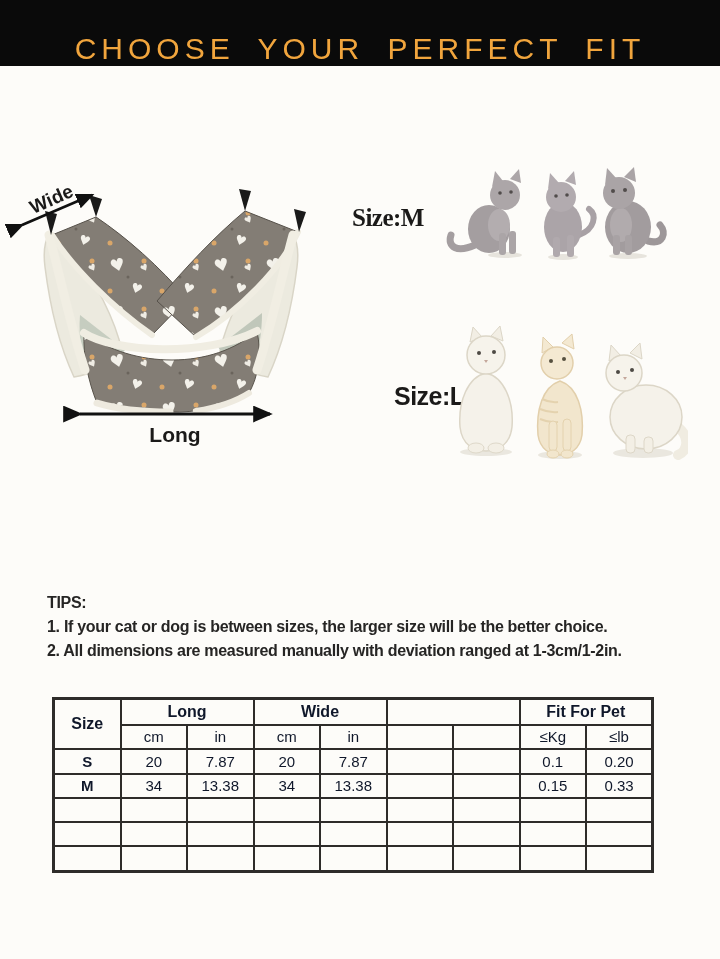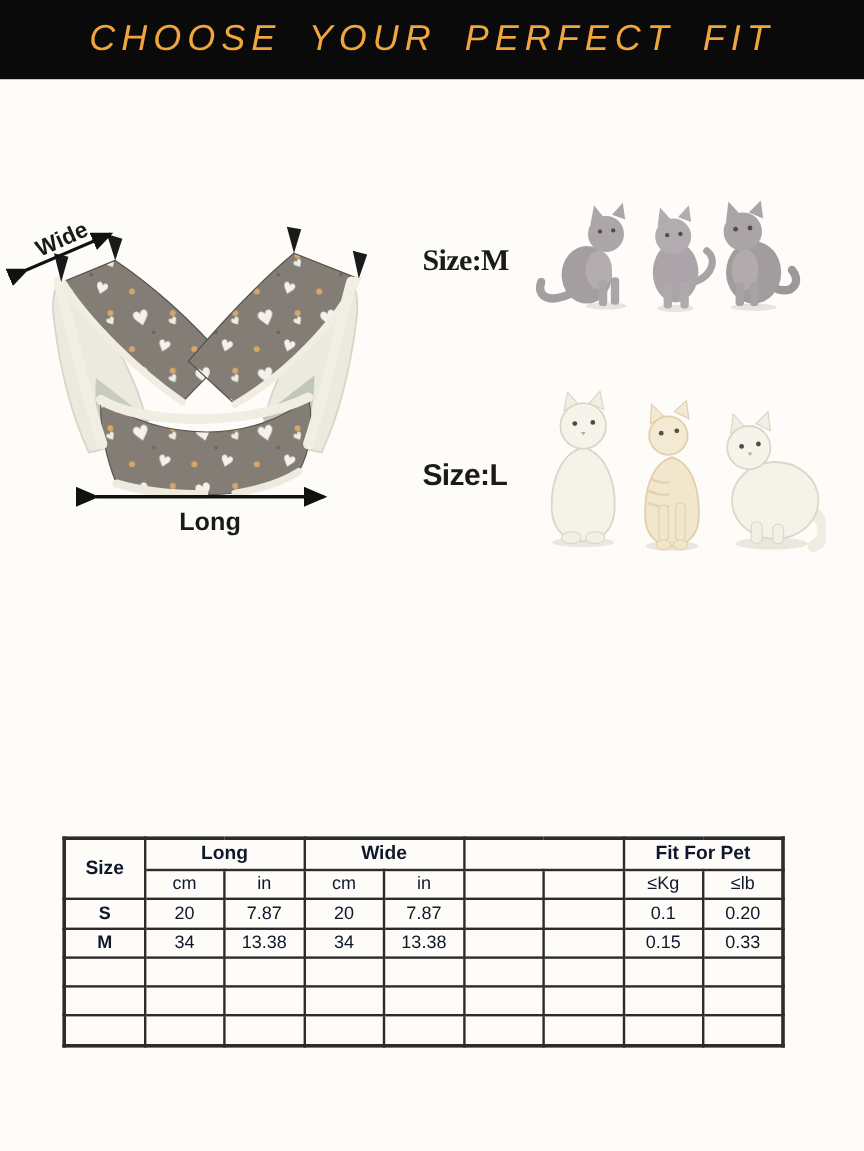--- a/index.html
+++ b/index.html
@@ -5,36 +5,36 @@
   html,body{margin:0;padding:0;background:#ffffff;}
   #page{
     position:relative;width:720px;height:959px;margin:0 auto;
     background:#fdfcf9;overflow:hidden;
     font-family:"Liberation Sans","DejaVu Sans",sans-serif;
     color:#1f1e1d;
   }
   
   .banner{
     position:absolute;left:0;top:0;width:720px;height:66px;
-    background:#0a0a0a;display:flex;align-items:center;justify-content:center;font-style:italic;
+    background:#0a0a0a;display:flex;align-items:flex-end;justify-content:center;
   }
   .banner-title{
     color:#f1a53d;font-size:30px;font-weight:400;
     letter-spacing:5px;word-spacing:10px;white-space:nowrap;
   }
   
   .hammock-wrap{position:absolute;left:0;top:155px;width:340px;height:300px;}
   .cats-m-wrap{position:absolute;left:445px;top:163px;width:230px;height:100px;}
   .cats-l-wrap{position:absolute;left:438px;top:315px;width:250px;height:145px;}
   .size-label{
     position:absolute;left:352px;font-size:25px;font-weight:bold;
     letter-spacing:-0.5px;color:#1b1a19;
   }
   .size-label.m{top:204px;font-family:Liberation Serif, serif;}
-  .size-label.l{top:382px;}
+  .size-label.l{top:382px;margin-left:42px;}
   
   .tips{position:absolute;left:47px;top:594px;width:640px;
     font-size:16px;font-weight:bold;letter-spacing:-0.3px;color:#262524;}
   .tips .line{margin-top:6px;line-height:18px;}
   .tips .head{line-height:18px;}
   
   .size-table{
     position:absolute;left:52px;top:697px;width:602px;
     border-collapse:collapse;table-layout:fixed;
     border:3px solid #2e2c2a;font-size:15px;color:#0f172a;
@@ -180,20 +180,25 @@
       <rect x="206" y="122" width="9" height="16" rx="4" fill="#f3efe5" stroke="#ddd7c8" stroke-width="1"></rect>
       <path d="M171,46 L173,30 L183,41 Z" fill="#f2eee4" stroke="#dcd6c7" stroke-width="1"></path>
       <path d="M192,38 L202,28 L204,44 Z" fill="#f2eee4" stroke="#dcd6c7" stroke-width="1"></path>
       <circle cx="186" cy="58" r="18" fill="#f6f3eb" stroke="#dcd6c7" stroke-width="1.5"></circle>
       <circle cx="180" cy="57" r="2" fill="#4d4a44"></circle>
       <circle cx="194" cy="55" r="2" fill="#4d4a44"></circle>
       <path d="M185,62 L189,62 L187,65 Z" fill="#c4a79b"></path>
     </svg>
   </div>
 
+  <div class="tips">
+    <div class="head">TIPS:</div>
+    <div class="line">1. If your cat or dog is between sizes, the larger size will be the better choice.</div>
+    <div class="line">2. All dimensions are measured manually with deviation ranged at 1-3cm/1-2in.</div>
+  </div>
 
   <table class="size-table">
     <colgroup>
         <col style="width:67px">
         <col>
         <col>
         <col>
         <col>
         <col>
         <col>

